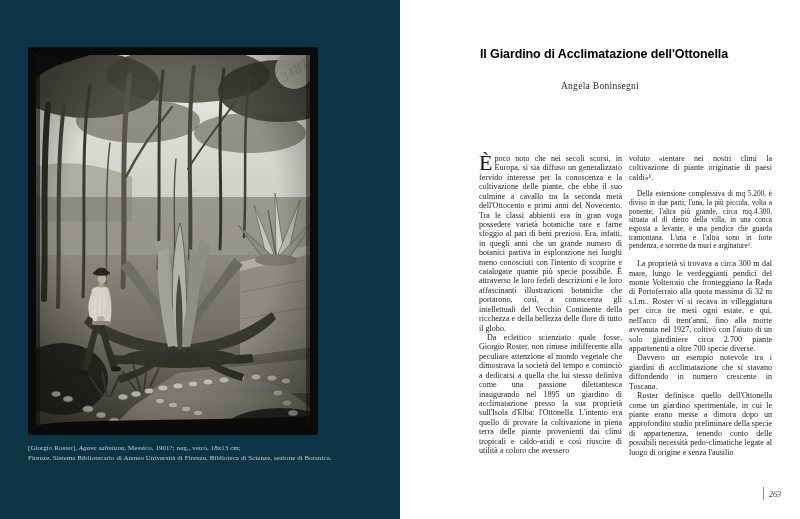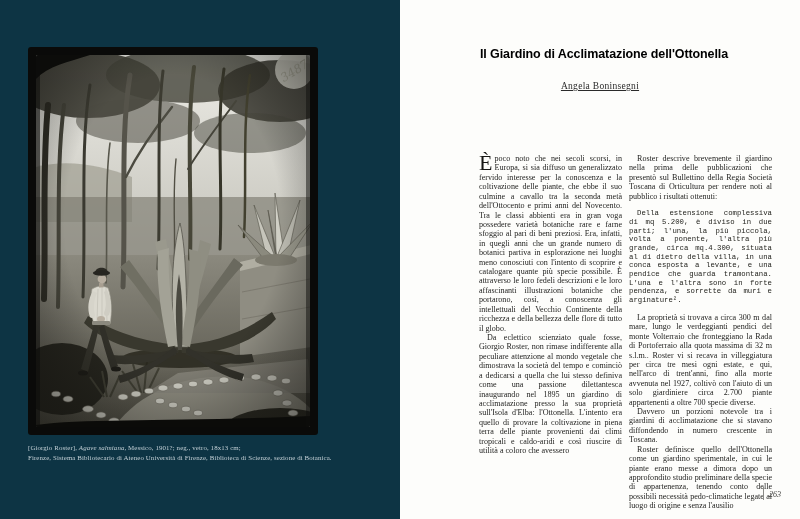--- a/index.html
+++ b/index.html
@@ -14,29 +14,29 @@
 
   .caption { position:absolute; left:28px; top:443px; width:365px;
              color:#c2cfd5; font-size:6.9px; line-height:9.6px; letter-spacing:.1px; }
   .caption .cap-line { white-space:nowrap; }
   .caption .italic { font-style:italic; }
 
   .page-title { position:absolute; left:400px; top:47px; width:408px; text-align:center;
                 font-family:"Liberation Sans", sans-serif; font-weight:700; font-size:12.5px;
                 color:#000000; letter-spacing:-.1px; }
   .page-author { position:absolute; left:400px; top:81px; width:400px; text-align:center;
-                 font-size:9.5px; color:#2a2a2a; letter-spacing:.3px;text-decoration:underline; }
+                 font-size:9.5px; color:#2a2a2a; letter-spacing:.3px; }
 
   .col { position:absolute; top:154px; width:143px; font-size:8.1px; line-height:9.42px;
          text-align:justify; color:#1d1d1b; }
   .col-1 { left:479px; }
   .col-2 { left:629px; }
   .col p.indent { text-indent:8px; }
   .dropcap { float:left; font-size:22px; line-height:17px; padding-right:2px; color:#161614; }
-  .quote { font-size:7.3px; line-height:8.7px; margin:8px 0 8px 0; text-indent:8px; color:#24241f;font-family:Liberation Mono, monospace; }
+  .quote { font-size:7.3px; line-height:8.7px; margin:8px 0 8px 0; text-indent:8px; color:#24241f; }
 
   .folio { position:absolute; left:763px; top:487px; display:flex; align-items:flex-end;font-style:italic; }
   .folio-rule { display:inline-block; width:1px; height:13px; background:#8a8a86; margin-right:5px; }
   .folio-num { font-size:8px; color:#3b3b38; line-height:10px; }
 </style>
 </head>
 <body>
 
 <div class="left-page">
 
@@ -212,23 +212,23 @@
 
 <h1 class="page-title">Il Giardino di Acclimatazione dell'Ottonella</h1>
 <div class="page-author">Angela Boninsegni</div>
 
 <div class="col col-1">
   <p><span class="dropcap">È</span><span>poco noto che nei secoli scorsi, in Europa, si sia diffuso un generalizzato fervido interesse per la conoscenza e la coltivazione delle piante, che ebbe il suo culmine a cavallo tra la seconda metà dell'Ottocento e primi anni del Novecento. Tra le classi abbienti era in gran voga possedere varietà botaniche rare e farne sfoggio al pari di beni preziosi. Era, infatti, in quegli anni che un grande numero di botanici partiva in esplorazione nei luoghi meno conosciuti con l'intento di scoprire e catalogare quante più specie possibile. È attraverso le loro fedeli descrizioni e le loro affascinanti illustrazioni botaniche che portarono, così, a conoscenza gli intellettuali del Vecchio Continente della ricchezza e della bellezza delle flore di tutto il globo.</span></p>
   <p class="indent">Da eclettico scienziato quale fosse, Giorgio Roster, non rimase indifferente alla peculiare attenzione al mondo vegetale che dimostrava la società del tempo e cominciò a dedicarsi a quella che lui stesso definiva come una passione dilettantesca inaugurando nel 1895 un giardino di acclimatazione presso la sua proprietà sull'Isola d'Elba: l'Ottonella. L'intento era quello di provare la coltivazione in piena terra delle piante provenienti dai climi tropicali e caldo-aridi e così riuscire di utilità a coloro che avessero</p>
 </div>
 
 <div class="col col-2">
-  <p class="indent">Roster descrive brevemente il giardino nella prima delle pubblicazioni che presentò sul Bullettino della Regia Società Toscana di Orticultura per rendere noti al pubblico i risultati ottenuti:</p>
+  <p>voluto «tentare nei nostri climi la coltivazione di piante originarie di paesi caldi»¹.</p>
   <p class="quote">Della estensione complessiva di mq 5.200, è diviso in due parti; l'una, la più piccola, volta a ponente, l'altra più grande, circa mq.4.300, situata al di dietro della villa, in una conca esposta a levante, e una pendice che guarda tramontana. L'una e l'altra sono in forte pendenza, e sorrette da muri e arginature².</p>
   <p class="indent">La proprietà si trovava a circa 300 m dal mare, lungo le verdeggianti pendici del monte Volterraio che fronteggiano la Rada di Portoferraio alla quota massima di 32 m s.l.m.. Roster vi si recava in villeggiatura per circa tre mesi ogni estate, e qui, nell'arco di trent'anni, fino alla morte avvenuta nel 1927, coltivò con l'aiuto di un solo giardiniere circa 2.700 piante appartenenti a oltre 700 specie diverse.</p>
-  <p class="indent">Davvero un porzioni notevole tra i giardini di acclimatazione che si stavano diffondendo in numero crescente in Toscana.</p>
+  <p class="indent">Davvero un esempio notevole tra i giardini di acclimatazione che si stavano diffondendo in numero crescente in Toscana.</p>
   <p class="indent">Roster definisce quello dell'Ottonella come un giardino sperimentale, in cui le piante erano messe a dimora dopo un approfondito studio preliminare della specie di appartenenza, tenendo conto delle possibili necessità pedo-climatiche legate al luogo di origine e senza l'ausilio</p>
 </div>
 
 <div class="folio">
   <span class="folio-rule"></span>
   <span class="folio-num">263</span>
 </div>
 
 </body></html>

